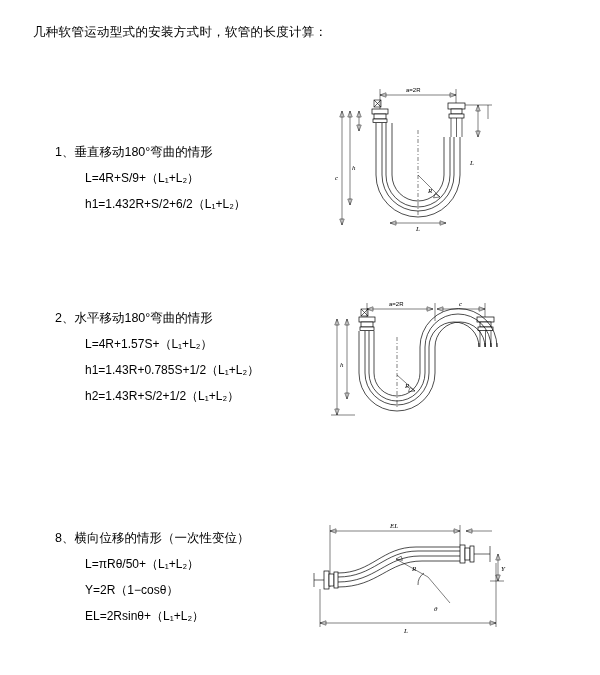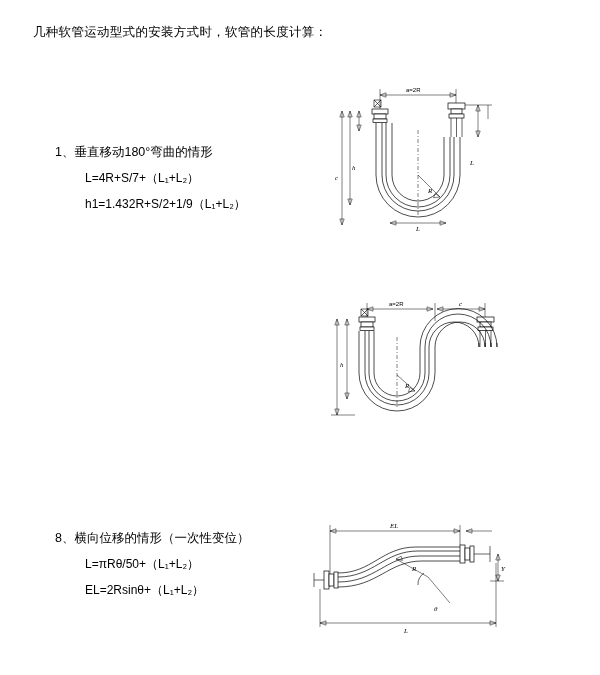--- a/index.html
+++ b/index.html
@@ -69,22 +69,22 @@
 </head>
 <body>
 
 <div class="page">
 
   <div class="intro">几种软管运动型式的安装方式时，软管的长度计算：</div>
 
   <div class="section" style="left:0; top:105px; width:600px; height:160px;">
     <div class="sec-text" style="left:55px; top:6px;margin-top:28px;">
       <div class="sec-title">1、垂直移动180°弯曲的情形</div>
-      <div class="sec-formula">L=4R+S/7+（L₁+L₂）</div>
-      <div class="sec-formula">h1=1.432R+S/2+1/9（L₁+L₂）</div>
+      <div class="sec-formula">L=4R+S/9+（L₁+L₂）</div>
+      <div class="sec-formula">h1=1.432R+S/2+6/2（L₁+L₂）</div>
     </div>
 
     <div class="fig" style="left:320px; top:-30px;">
       <svg width="200" height="190" viewBox="0 0 200 190">
 
         <line class="dim" x1="60" y1="20" x2="136" y2="20"></line>
         <path class="dim" d="M60 20 l6 -2.2 v4.4 z" fill="#000"></path>
         <path class="dim" d="M136 20 l-6 -2.2 v4.4 z" fill="#000"></path>
         <text class="lbl" x="86" y="17">a=2R</text>
         <line class="dim" x1="60" y1="14" x2="60" y2="44"></line>
@@ -144,20 +144,26 @@
         <path class="dim" d="M70 148 l6 -2.2 v4.4 z" fill="#000"></path>
         <path class="dim" d="M126 148 l-6 -2.2 v4.4 z" fill="#000"></path>
         <text class="lbl-i" x="96" y="156">L</text>
 
         <text class="lbl-i" x="150" y="90">L</text>
       </svg>
     </div>
   </div>
 
   <div class="section" style="left:0; top:295px; width:600px; height:160px;">
+    <div class="sec-text" style="left:55px; top:10px;">
+      <div class="sec-title">2、水平移动180°弯曲的情形</div>
+      <div class="sec-formula">L=4R+1.57S+（L₁+L₂）</div>
+      <div class="sec-formula">h1=1.43R+0.785S+1/2（L₁+L₂）</div>
+      <div class="sec-formula">h2=1.43R+S/2+1/2（L₁+L₂）</div>
+    </div>
 
     <div class="fig" style="left:315px; top:-8px;">
       <svg width="210" height="160" viewBox="0 0 210 160">
 
         <line class="dim" x1="52" y1="22" x2="118" y2="22"></line>
         <path class="dim" d="M52 22 l6 -2.2 v4.4 z" fill="#000"></path>
         <path class="dim" d="M118 22 l-6 -2.2 v4.4 z" fill="#000"></path>
         <text class="lbl" x="74" y="19">a=2R</text>
         <line class="dim" x1="122" y1="22" x2="170" y2="22"></line>
         <path class="dim" d="M122 22 l6 -2.2 v4.4 z" fill="#000"></path>
@@ -208,20 +214,21 @@
 
         <line class="dim" x1="16" y1="128" x2="40" y2="128"></line>
       </svg>
     </div>
   </div>
 
   <div class="section" style="left:0; top:515px; width:600px; height:140px;">
     <div class="sec-text" style="left:55px; top:10px;">
       <div class="sec-title">8、横向位移的情形（一次性变位）</div>
       <div class="sec-formula">L=πRθ/50+（L₁+L₂）</div>
+      <div class="sec-formula">Y=2R（1−cosθ）</div>
       <div class="sec-formula">EL=2Rsinθ+（L₁+L₂）</div>
     </div>
 
     <div class="fig" style="left:300px; top:0px;">
       <svg width="220" height="130" viewBox="0 0 220 130">
 
         <line class="dim" x1="30" y1="16" x2="160" y2="16"></line>
         <path class="dim" d="M30 16 l6 -2.2 v4.4 z" fill="#000"></path>
         <path class="dim" d="M160 16 l-6 -2.2 v4.4 z" fill="#000"></path>
         <text class="lbl-i" x="90" y="13">EL</text>

